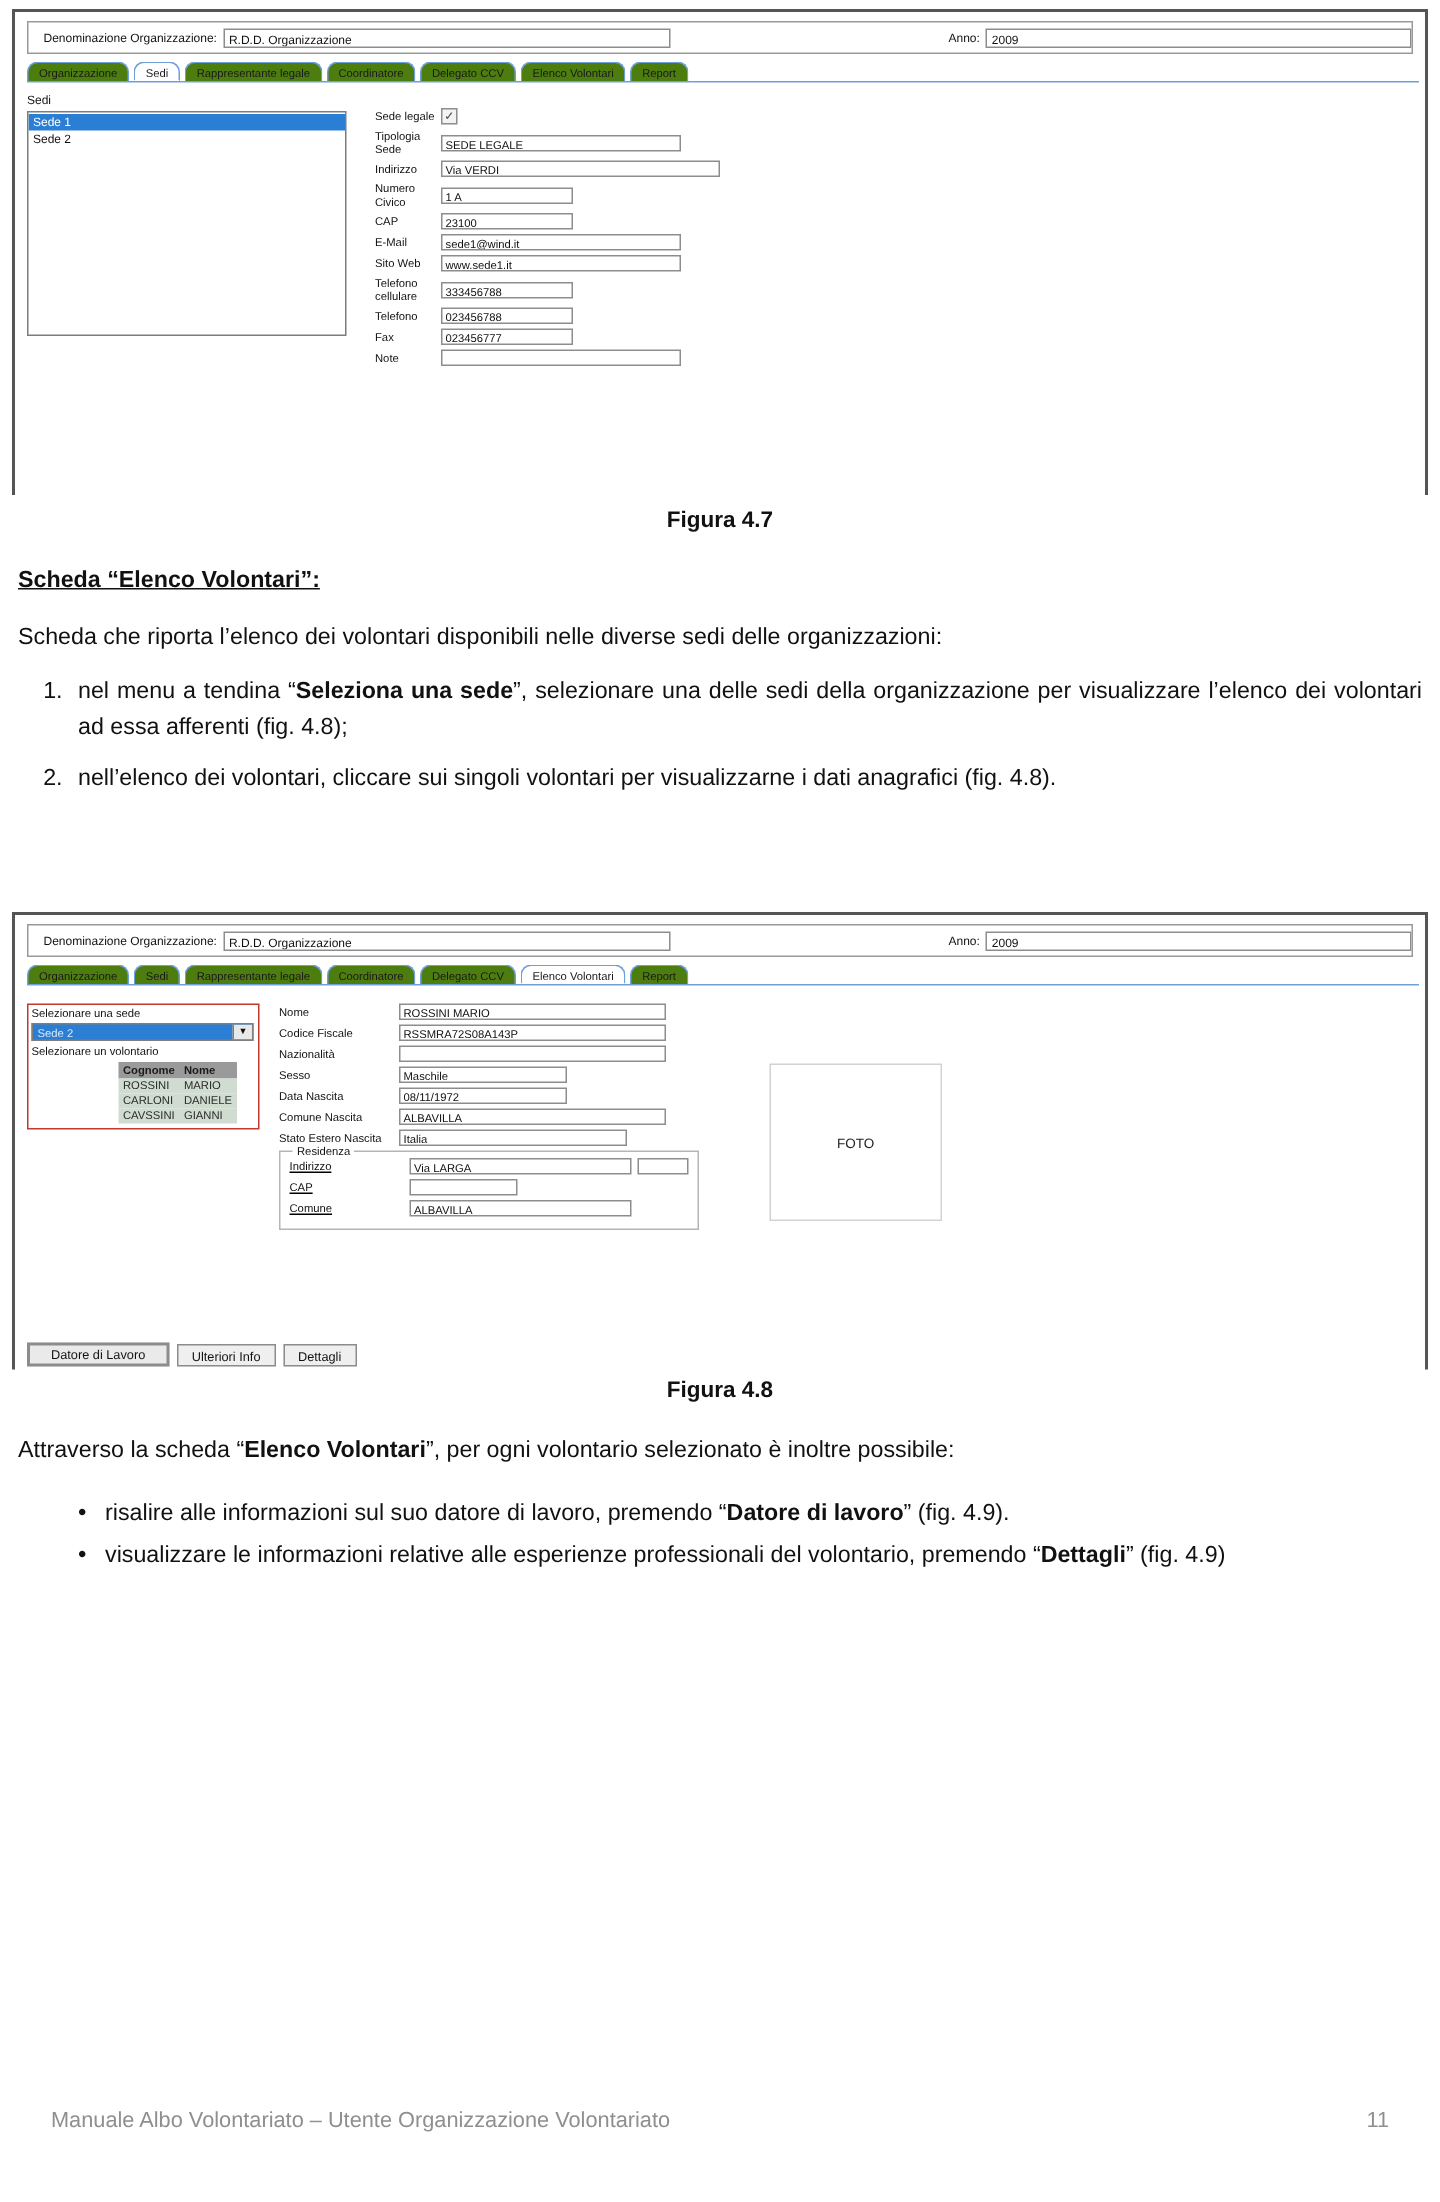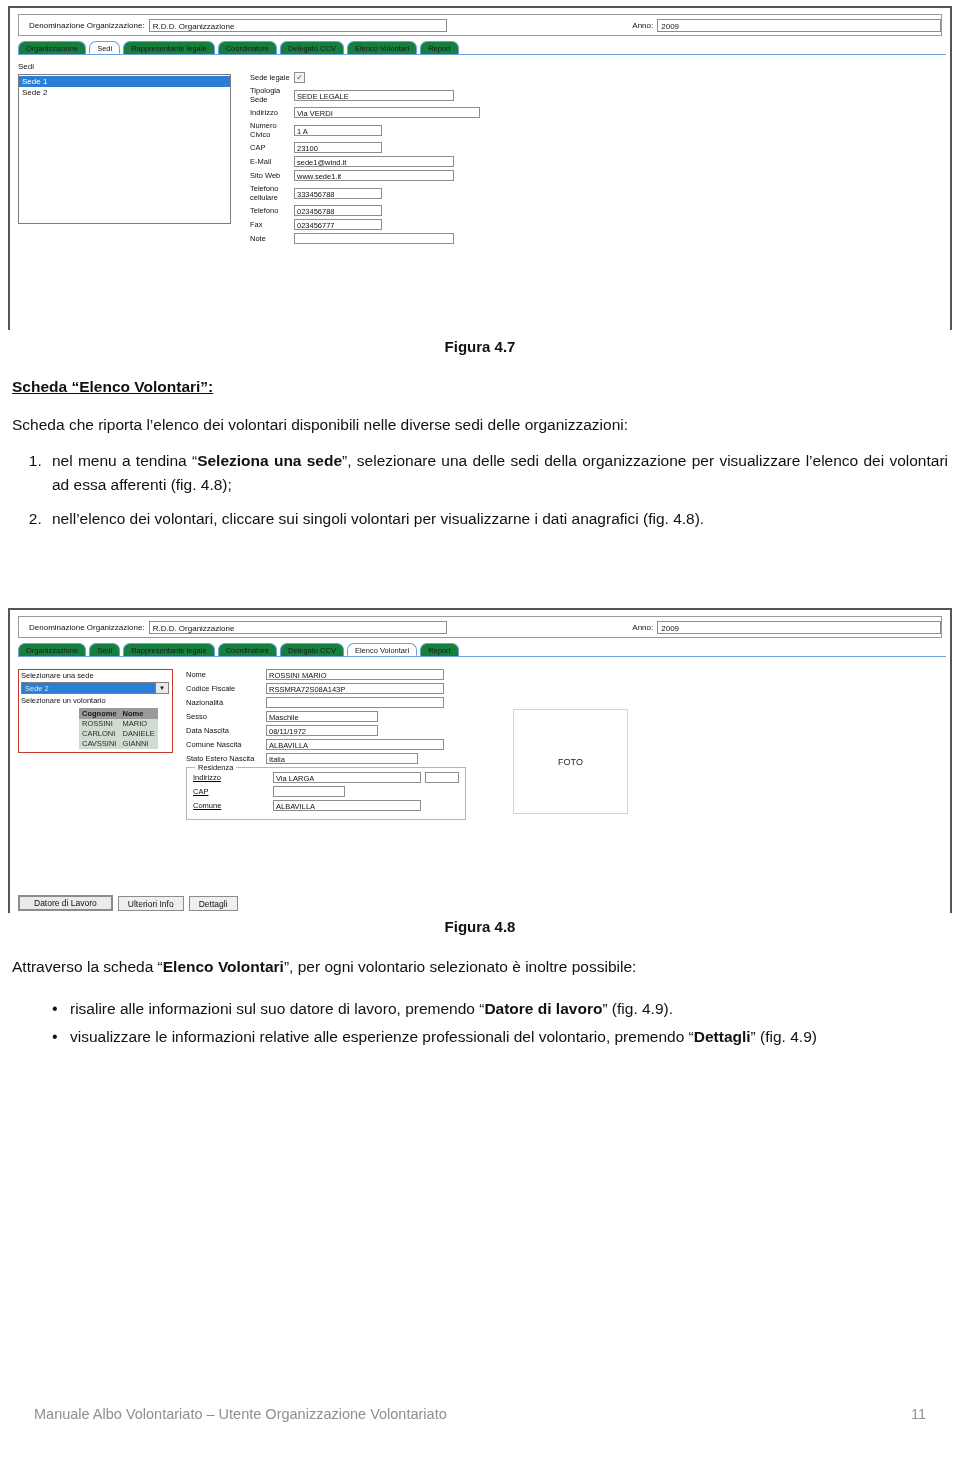--- a/index.html
+++ b/index.html
@@ -72,21 +72,21 @@
     border-bottom: 1px solid #6f9fd8;
     position: relative;
     width: 928px;
     box-sizing: border-box;
   }
   .tab {
     font-size: 7.5px;
     line-height: 13px;
     height: 13px;
     padding: 0 7px;
-    background: #15803d;
+    background: #4d7c0f;
     border: 1px solid #6f9fd8;
     border-bottom: none;
     border-radius: 7px 7px 0 0;
     color: #1a1a1a;
     margin-right: 3px;
     white-space: nowrap;
     box-sizing: border-box;
   }
   .tab.active {
     background: #ffffff;

